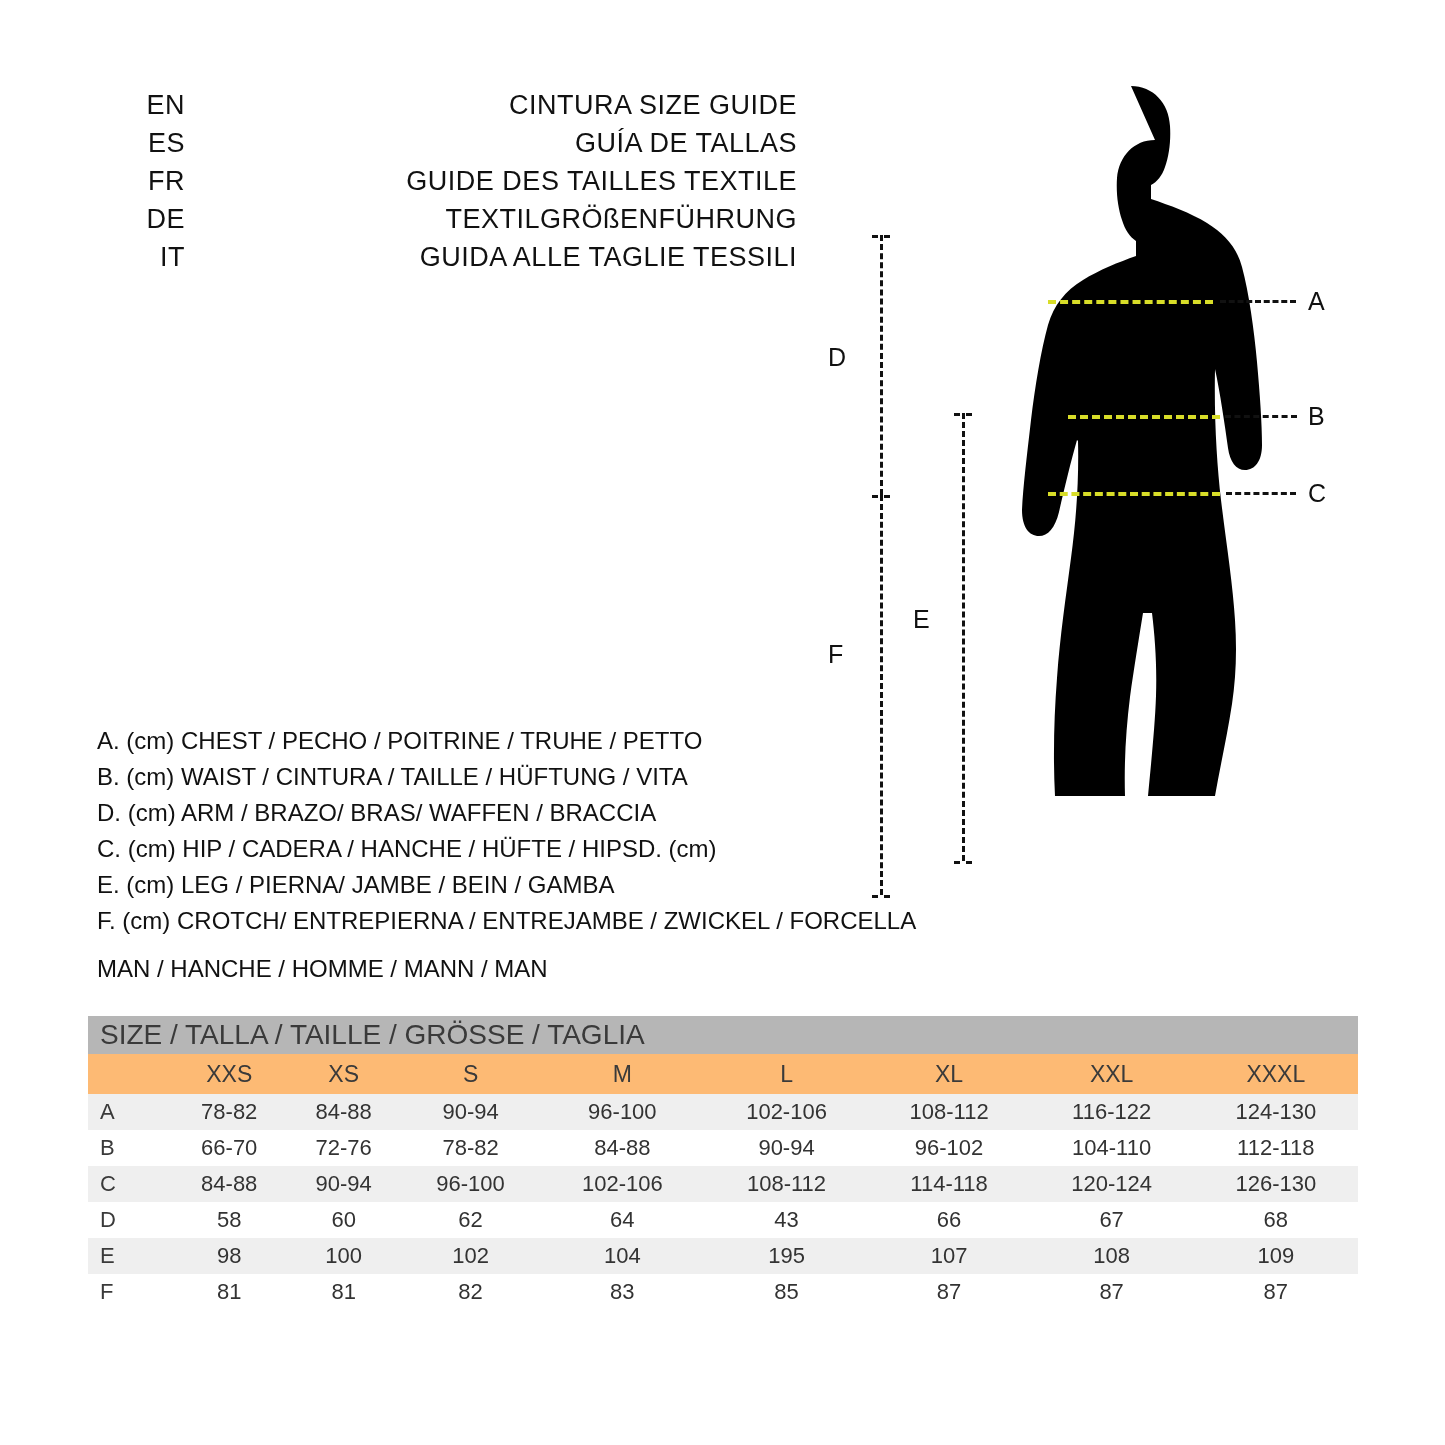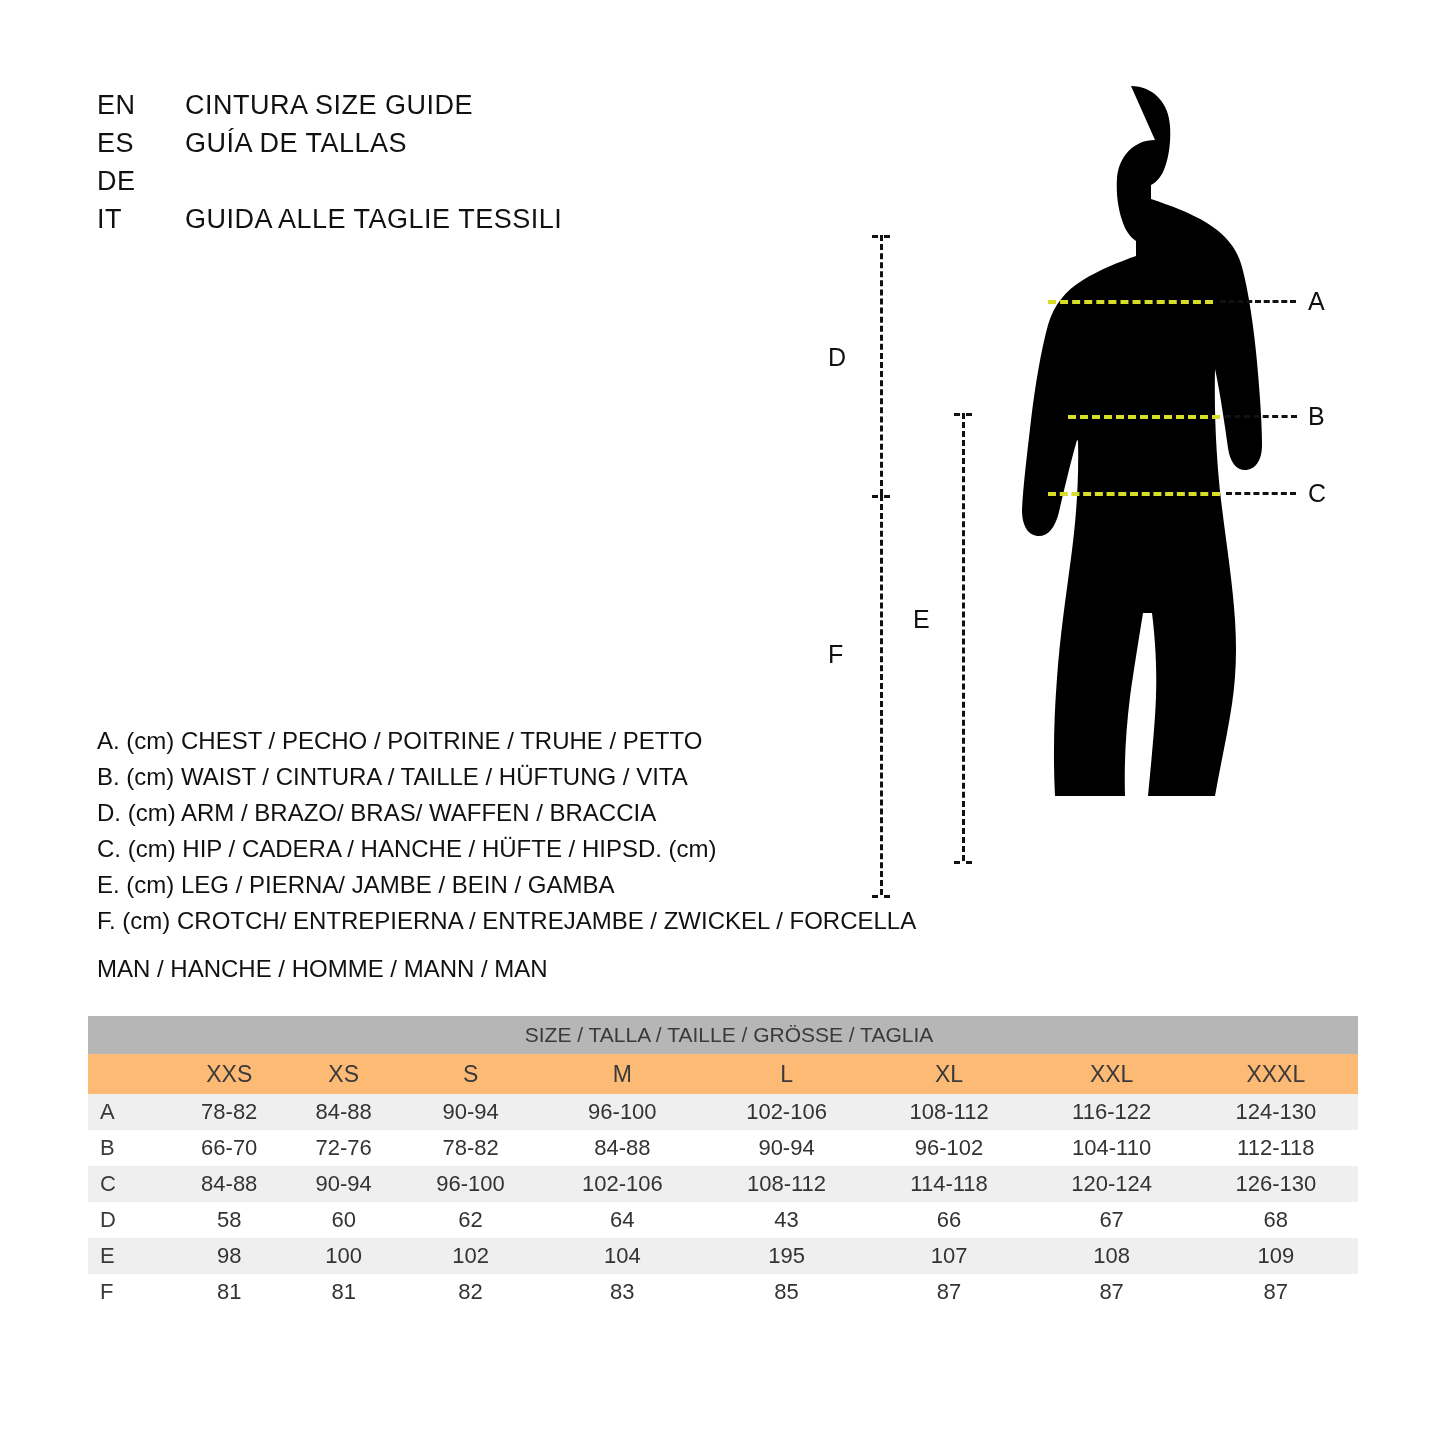--- a/index.html
+++ b/index.html
@@ -15,20 +15,21 @@
     position: relative;
     overflow: hidden;
   }
 
   
   #title-block {
     position: absolute;
     left: 97px;
     top: 90px;
     width: 700px;
+    text-align: right;
   }
   .title-row {
     display: flex;
     align-items: baseline;
     height: 38px;
     font-size: 27px;
     letter-spacing: 0.5px;
     color: #111;
   }
   .title-lang {
@@ -111,24 +112,24 @@
   }
   #size-table td, #size-table th {
     padding: 0;
     height: 36px;
     font-weight: normal;
     text-align: center;
   }
   #size-table .hdr-band td {
     background: #b6b6b6;
     color: #3a3a3a;
-    text-align: center;
+    text-align: left;
     padding-left: 12px;
     height: 38px;
-    font-size: 21px;
+    font-size: 28px;
   }
   #size-table .row-label {
     text-align: left;
     padding-left: 12px;
     width: 72px;
     color: #3a3a3a;
   }
   #size-table tbody tr.shaded td {
     background: #efefef;
   }
@@ -148,21 +149,26 @@
 <div id="title-block">
   <div class="title-row">
     <span class="title-lang">EN</span>
     <span class="title-text">CINTURA SIZE GUIDE</span>
   </div>
   <div class="title-row">
     <span class="title-lang">ES</span>
     <span class="title-text">GUÍA DE TALLAS</span>
   </div>
   <div class="title-row">
+    <span class="title-lang">FR</span>
+    <span class="title-text">GUIDE DES TAILLES TEXTILE</span>
+  </div>
+  <div class="title-row">
     <span class="title-lang">DE</span>
+    <span class="title-text">TEXTILGRÖßENFÜHRUNG</span>
   </div>
   <div class="title-row">
     <span class="title-lang">IT</span>
     <span class="title-text">GUIDA ALLE TAGLIE TESSILI</span>
   </div>
 </div>
 
 <div id="legend-block">
   <div class="legend-row">A. (cm) CHEST / PECHO / POITRINE / TRUHE / PETTO</div>
   <div class="legend-row">B. (cm) WAIST / CINTURA / TAILLE / HÜFTUNG / VITA</div>

